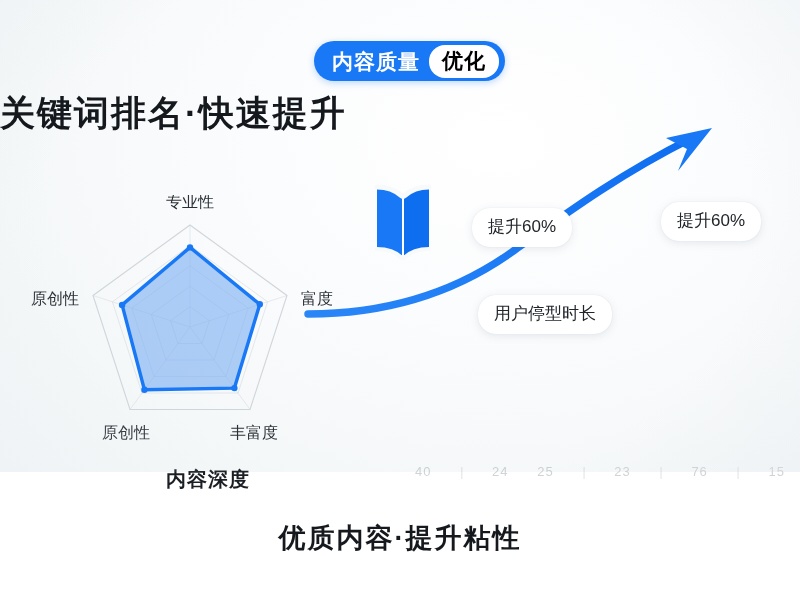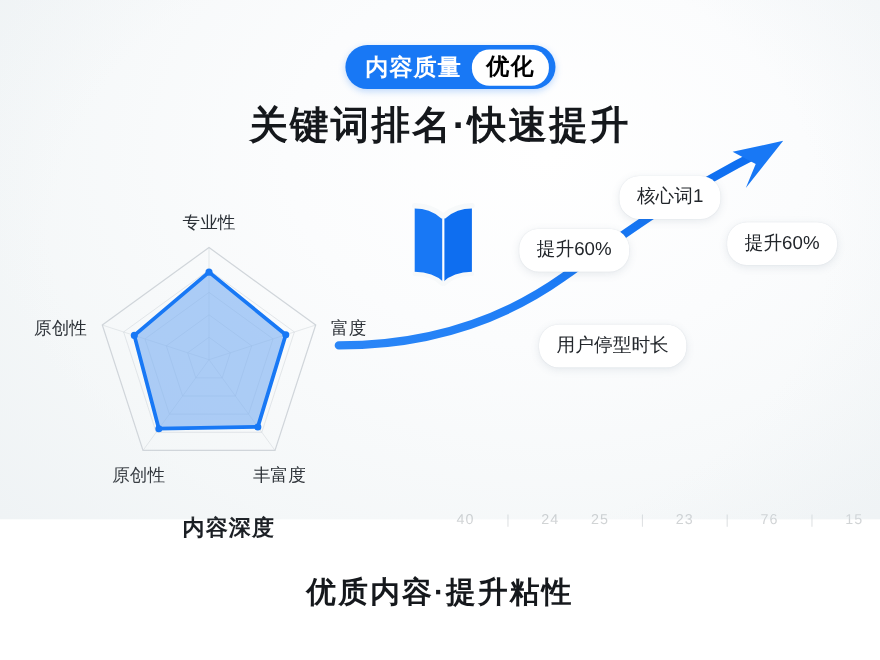--- a/index.html
+++ b/index.html
@@ -62,21 +62,21 @@
     border-radius: 16px;
     padding: 5px 13px 7px 13px;
     line-height: 1;
   }
 
   
   #main-title {
     left: 0;
     top: 90px;
     width: 800px;
-    text-align: center;
+    text-align: left;
     font-size: 35px;
     font-weight: 700;
     color: #15181c;
     letter-spacing: 2px;
     z-index: 5;
   }
 
   
   #bottom-title {
     left: 0;
@@ -98,21 +98,21 @@
     line-height: 1;
     padding: 10px 16px 12px 16px;
     box-shadow: 0 2px 8px rgba(80,100,120,0.13), 0 0 1px rgba(80,100,120,0.18);
     white-space: nowrap;
     z-index: 7;
   }
   #pill-kw2   { left: 633px; top: 92px; }
   #pill-kw1   { left: 563px; top: 160px; }
   #pill-up-l  { left: 472px; top: 208px; }
   #pill-up-r  { left: 661px; top: 202px; }
-  #pill-dwell { left: 490px; top: 295px; }
+  #pill-dwell { left: 478px; top: 295px; }
 
   
   #radar-svg, #arrow-svg, #book-svg { position: absolute; }
   #radar-svg { left: 30px;  top: 195px; }
   #arrow-svg { left: 300px; top: 100px; z-index: 3; }
   #book-svg  { left: 372px; top: 182px; z-index: 4; }
 
   .radar-label {
     font-family: "Liberation Sans", "DejaVu Sans", sans-serif;
     font-size: 16px;
@@ -222,20 +222,19 @@
       <span class="tick-val">24</span>
       <span class="tick-val">25</span>
       <span class="tick-mark">|</span>
       <span class="tick-val">23</span>
       <span class="tick-mark">|</span>
       <span class="tick-val">76</span>
       <span class="tick-mark">|</span>
       <span class="tick-val">15</span>
     </div>
 
-  <div class="layer pill" id="pill-kw1">核心词1</div>
   <div class="layer pill" id="pill-up-l">提升60%</div>
   <div class="layer pill" id="pill-up-r">提升60%</div>
   <div class="layer pill" id="pill-dwell">用户停型时长</div>
 
   <div class="layer" id="bottom-title">优质内容·提升粘性</div>
 
 </div>
 
 </body></html>

